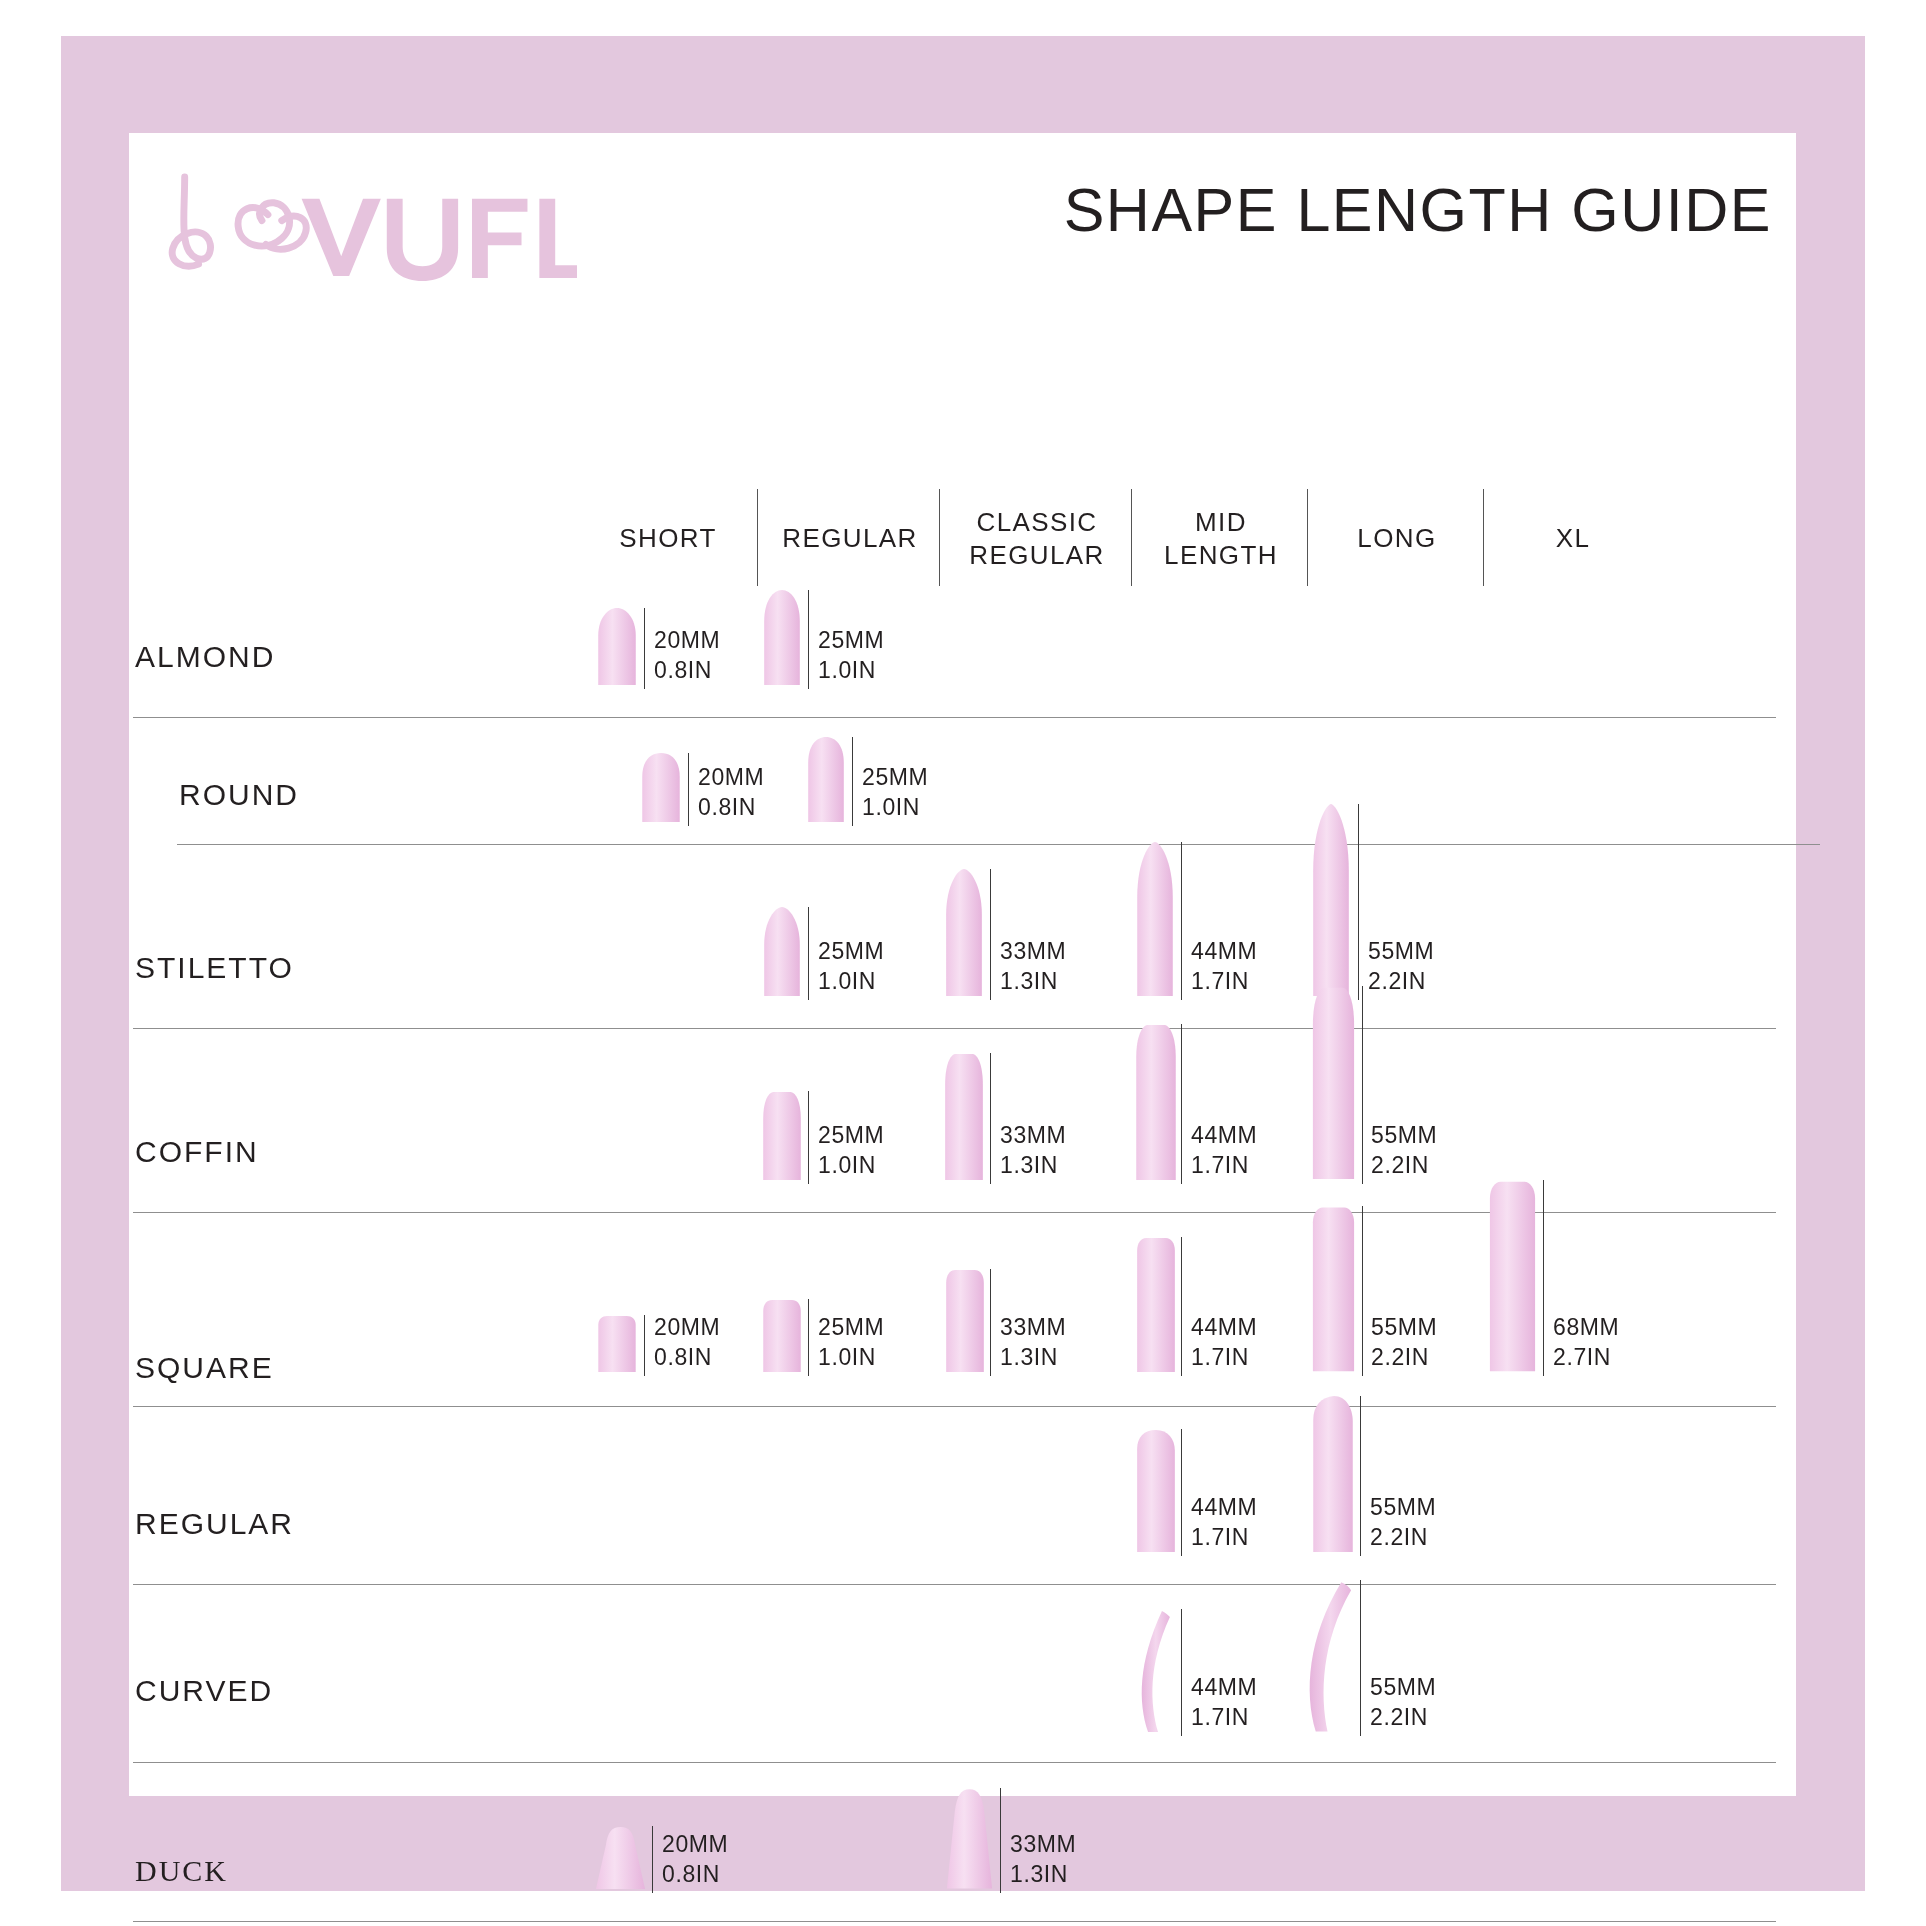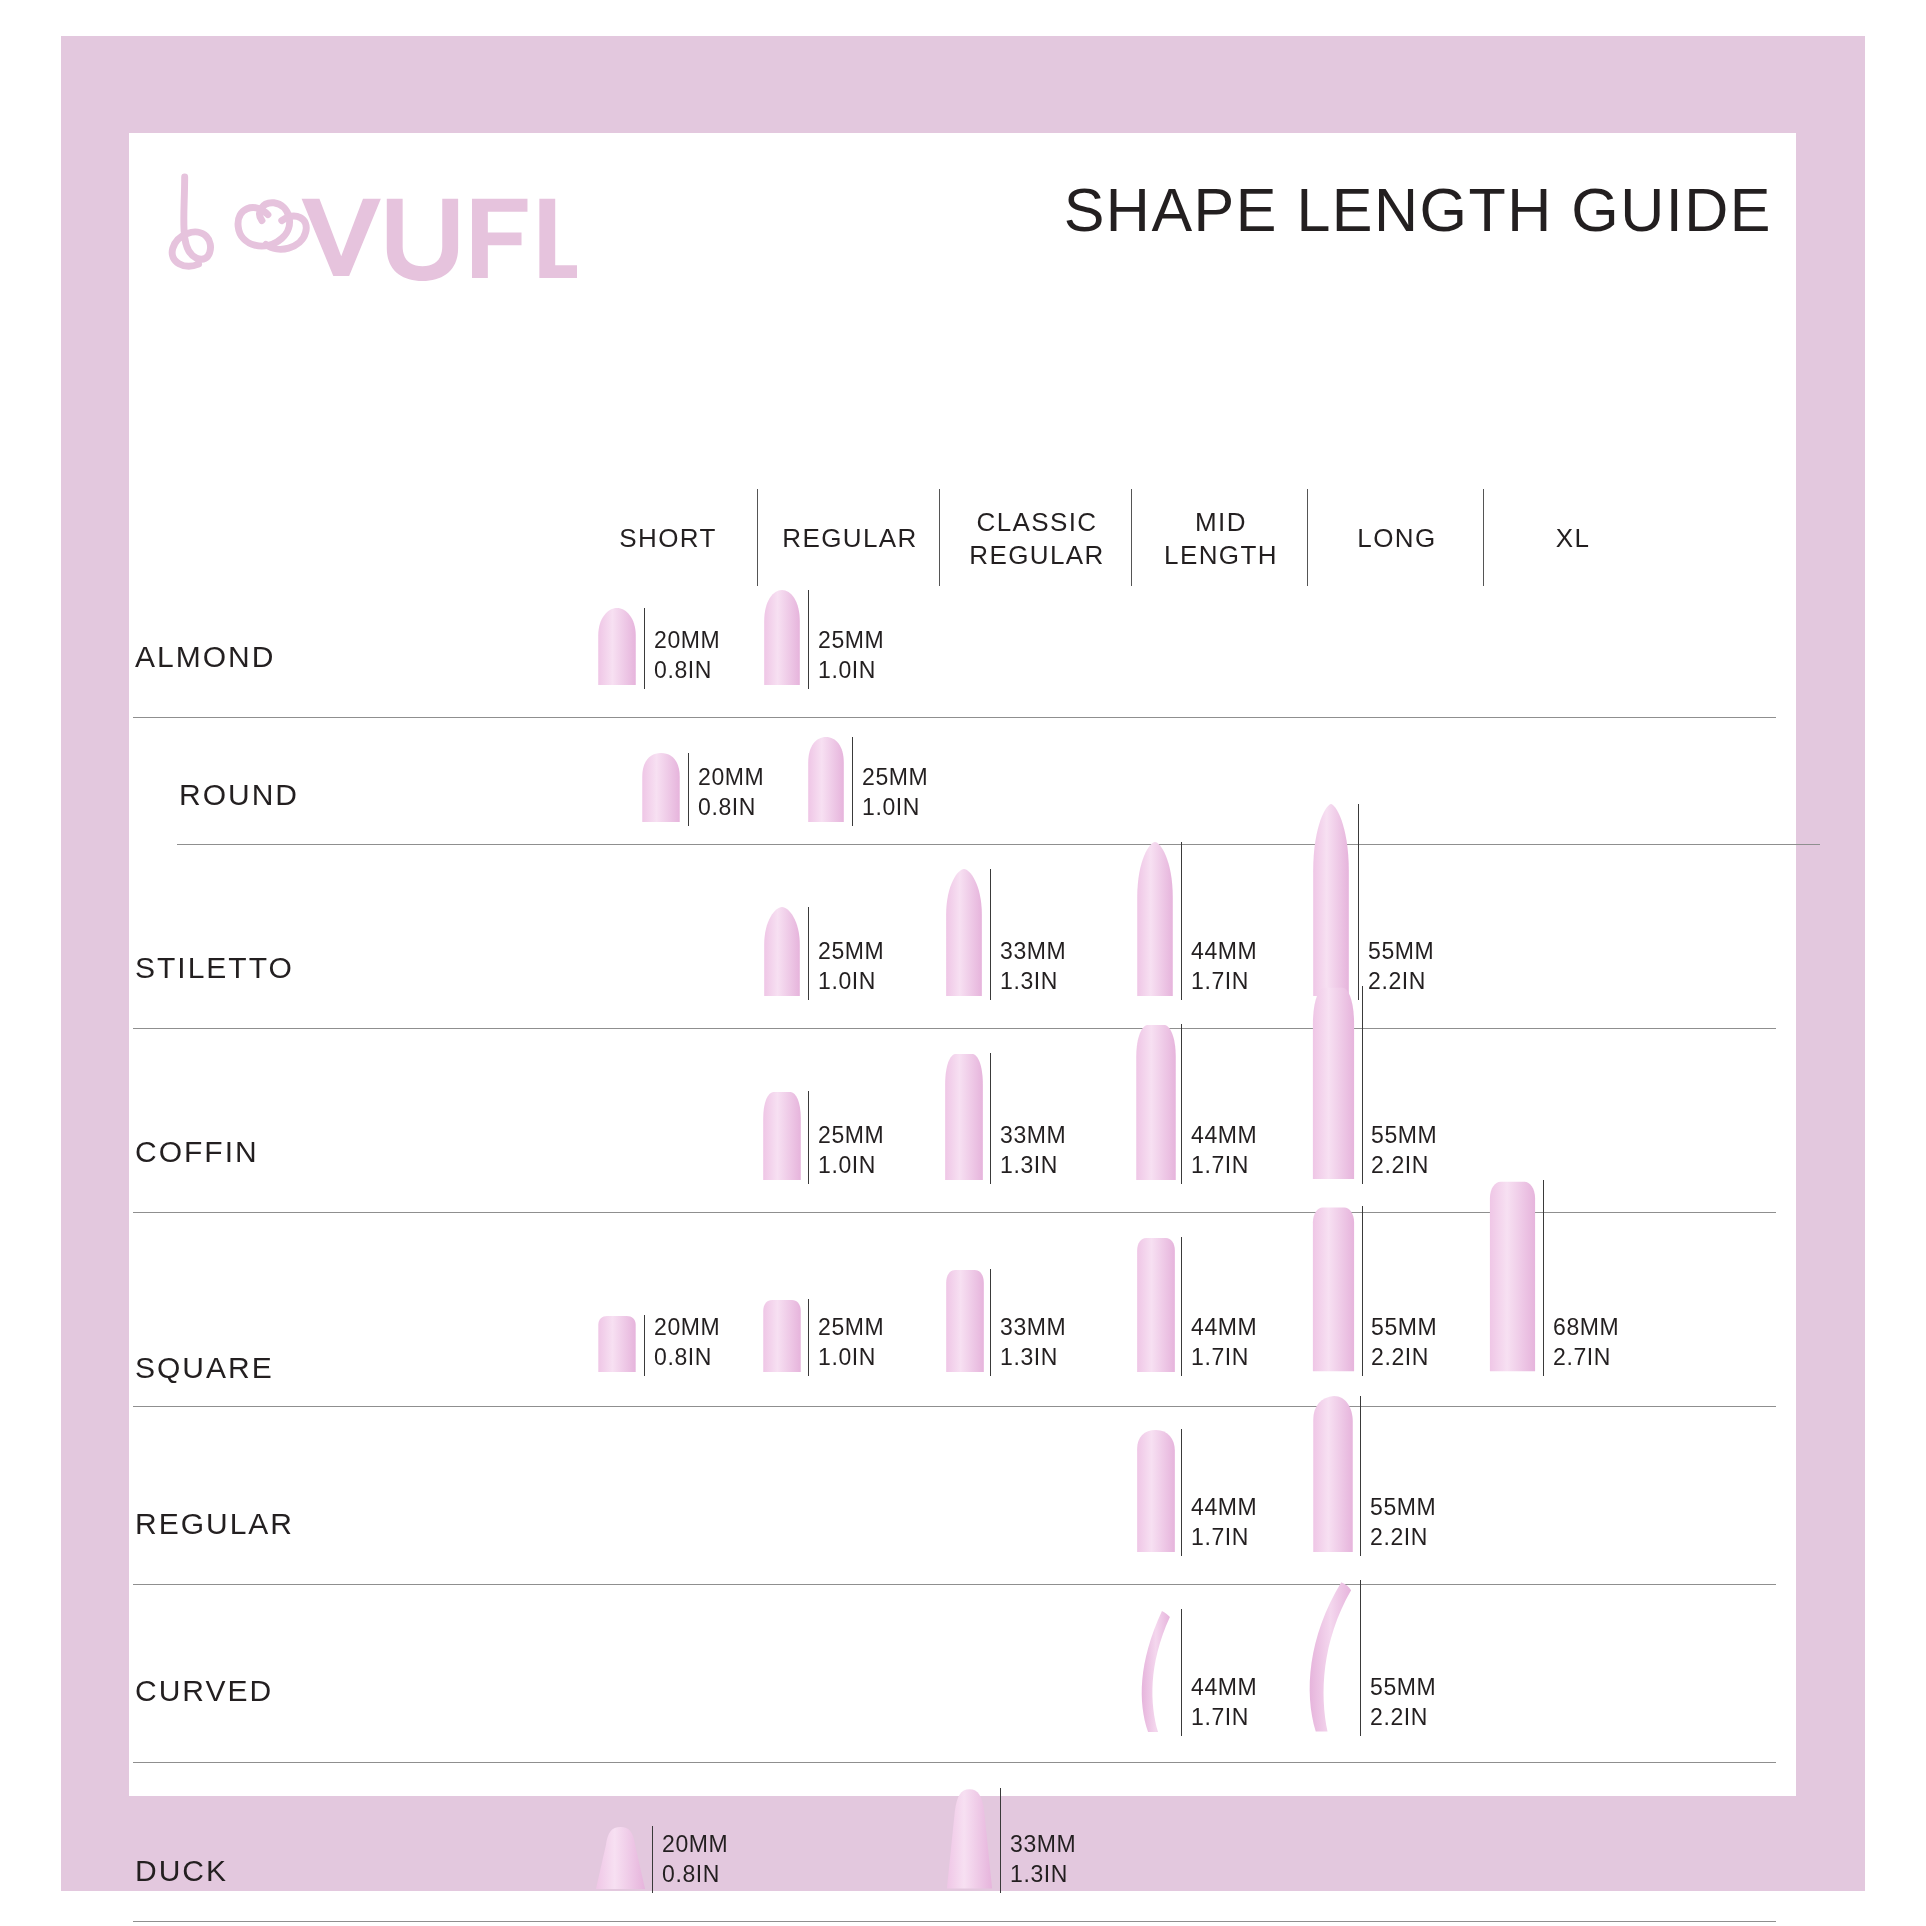--- a/index.html
+++ b/index.html
@@ -586,21 +586,21 @@
       <div class="tick" style="left:1231px;bottom:26px;height:156px;"></div>
       <div class="meas" style="left:1241px;bottom:30px;">
         <span>55MM</span><br>
         <span>2.2IN</span>
       </div>
 
       <div class="row-line" style="top:178px;"></div>
     </div>
 
     <div class="row" style="top:1630px;height:158px;">
-      <div class="row-label" style="top:91px;">DUCK</div>
+      <div class="row-label" style="top:91px;font-family:Liberation Serif, serif;">DUCK</div>
 
       <div class="cell" style="left:463px;bottom:28px;">
         <svg width="57" height="65" viewBox="0 0 58 66">
           <defs>
               <linearGradient id="gD1" x1="0" y1="0" x2="1" y2="0">
             <stop offset="0%" stop-color="#efc6e6"></stop>
                 <stop offset="38%" stop-color="#f7e0f2"></stop>
                 <stop offset="100%" stop-color="#e6b4dc"></stop>
           </linearGradient>
             </defs>

